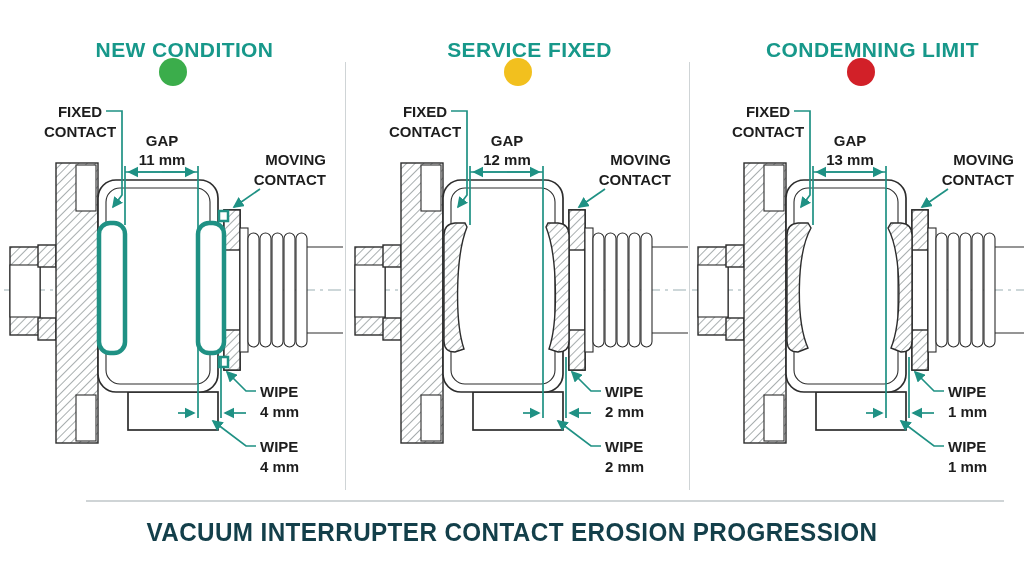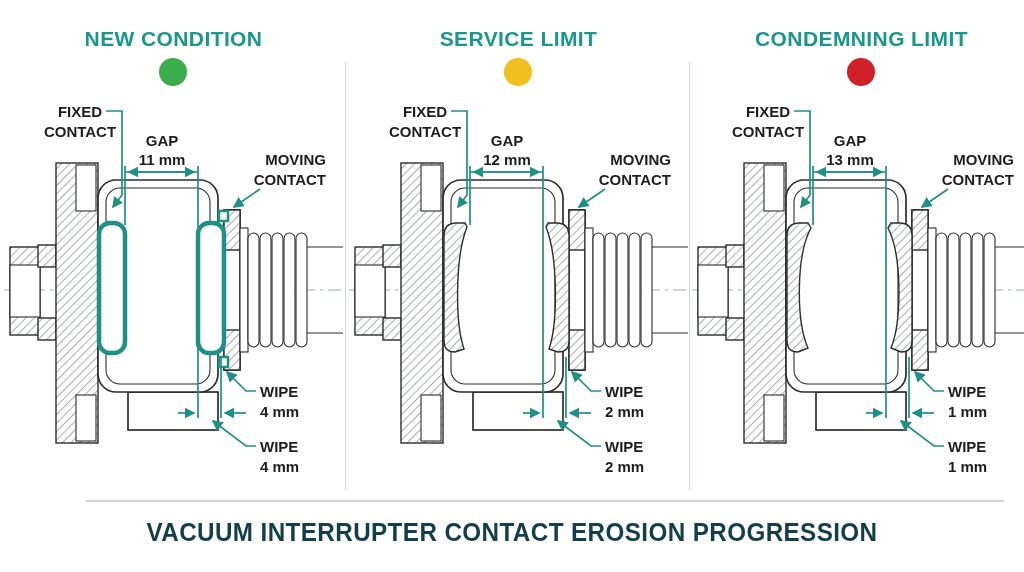--- a/index.html
+++ b/index.html
@@ -1,19 +1,19 @@
 <!DOCTYPE html>
 <html><head>
 <meta charset="utf-8">
 <style>
   html,body{margin:0;padding:0;background:#ffffff;}
   .page{position:relative;width:1024px;height:572px;background:#ffffff;overflow:hidden;
         font-family:"Liberation Sans",sans-serif;}
   .panel{position:absolute;top:0;width:341px;height:505px;}
-  .panel-title{position:absolute;top:26px;left:0;width:100%;text-align:center;margin:1px;
+  .panel-title{position:absolute;top:26px;left:0;width:100%;text-align:center;margin:12px;
         font-size:21px;font-weight:bold;letter-spacing:.4px;color:#17988a;}
   .status-dot{position:absolute;top:58px;left:50%;margin-left:-14px;width:28px;height:28px;}
   .diagram{position:absolute;top:95px;left:0;}
   .v-divider{position:absolute;top:62px;width:1px;height:428px;background:#cfd4d6;}
   .h-divider{position:absolute;top:500px;left:86px;width:918px;height:2px;background:#cfd4d6;}
   .footer-title{position:absolute;top:518px;left:0;width:100%;text-align:center;margin:0;
         font-size:25px;font-weight:bold;letter-spacing:.4px;color:#133f4a;transform:scaleX(.97);}
   
   .h  {fill:url(#hatch);stroke:#2d2d2d;stroke-width:1.4;}
   .w  {fill:#fff;stroke:#2d2d2d;stroke-width:1.7;}
@@ -124,21 +124,21 @@
       <text class="lbl" x="324" y="70" text-anchor="end">MOVING</text>
       <text class="lbl" x="324" y="90" text-anchor="end">CONTACT</text>
       <text class="lbl" x="258" y="302">WIPE</text>
       <text class="lbl" x="258" y="322">4 mm</text>
       <text class="lbl" x="258" y="357">WIPE</text>
       <text class="lbl" x="258" y="377">4 mm</text>
     </svg>
   </section>
 
   <section class="panel" style="left:347px;">
-    <h2 class="panel-title">SERVICE LIMIT</h2>
+    <h2 class="panel-title">SERVICE FIXED</h2>
     <svg class="status-dot" width="28" height="28">
       <circle cx="14" cy="14" r="14" fill="#f2c01e"></circle>
     </svg>
     <svg class="diagram" viewBox="0 0 341 400" width="341" height="400">
       <g>
           <path class="cl" d="M2,195 H339"></path>
         </g>
       <g>
         <rect class="h" x="8" y="152" width="30" height="88"></rect>
         <rect class="w2" x="8" y="170" width="30" height="52"></rect>

